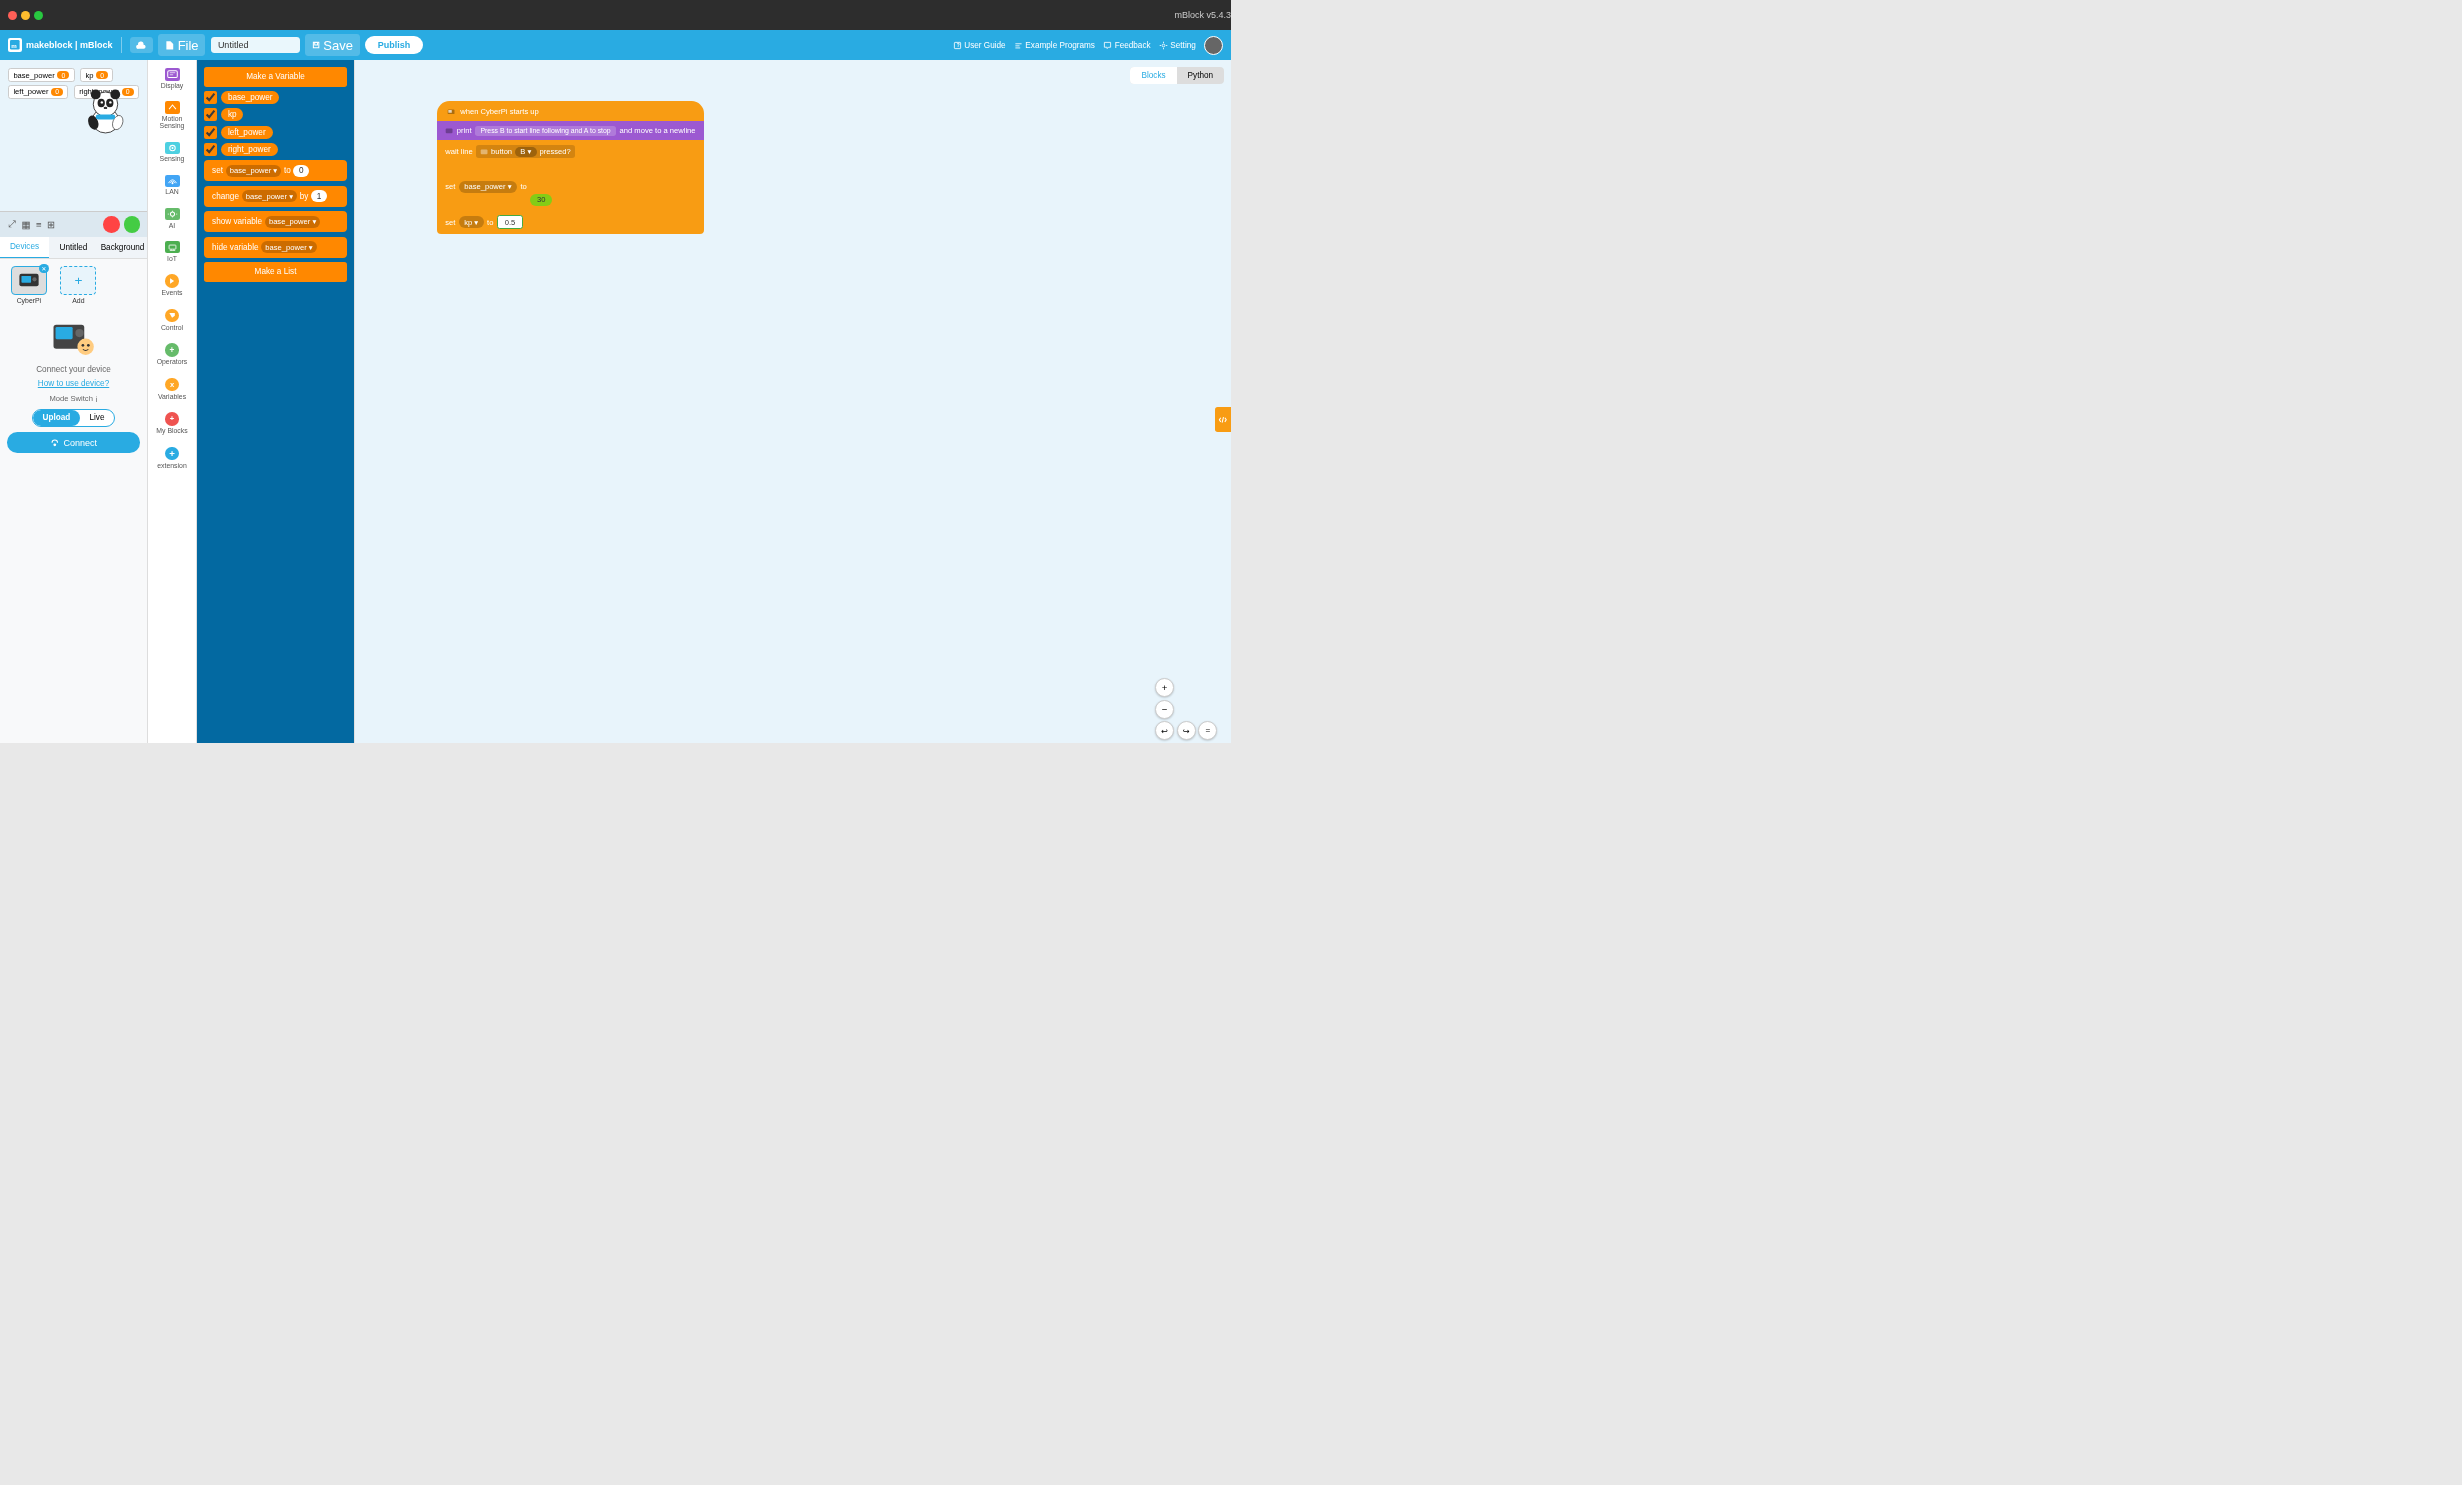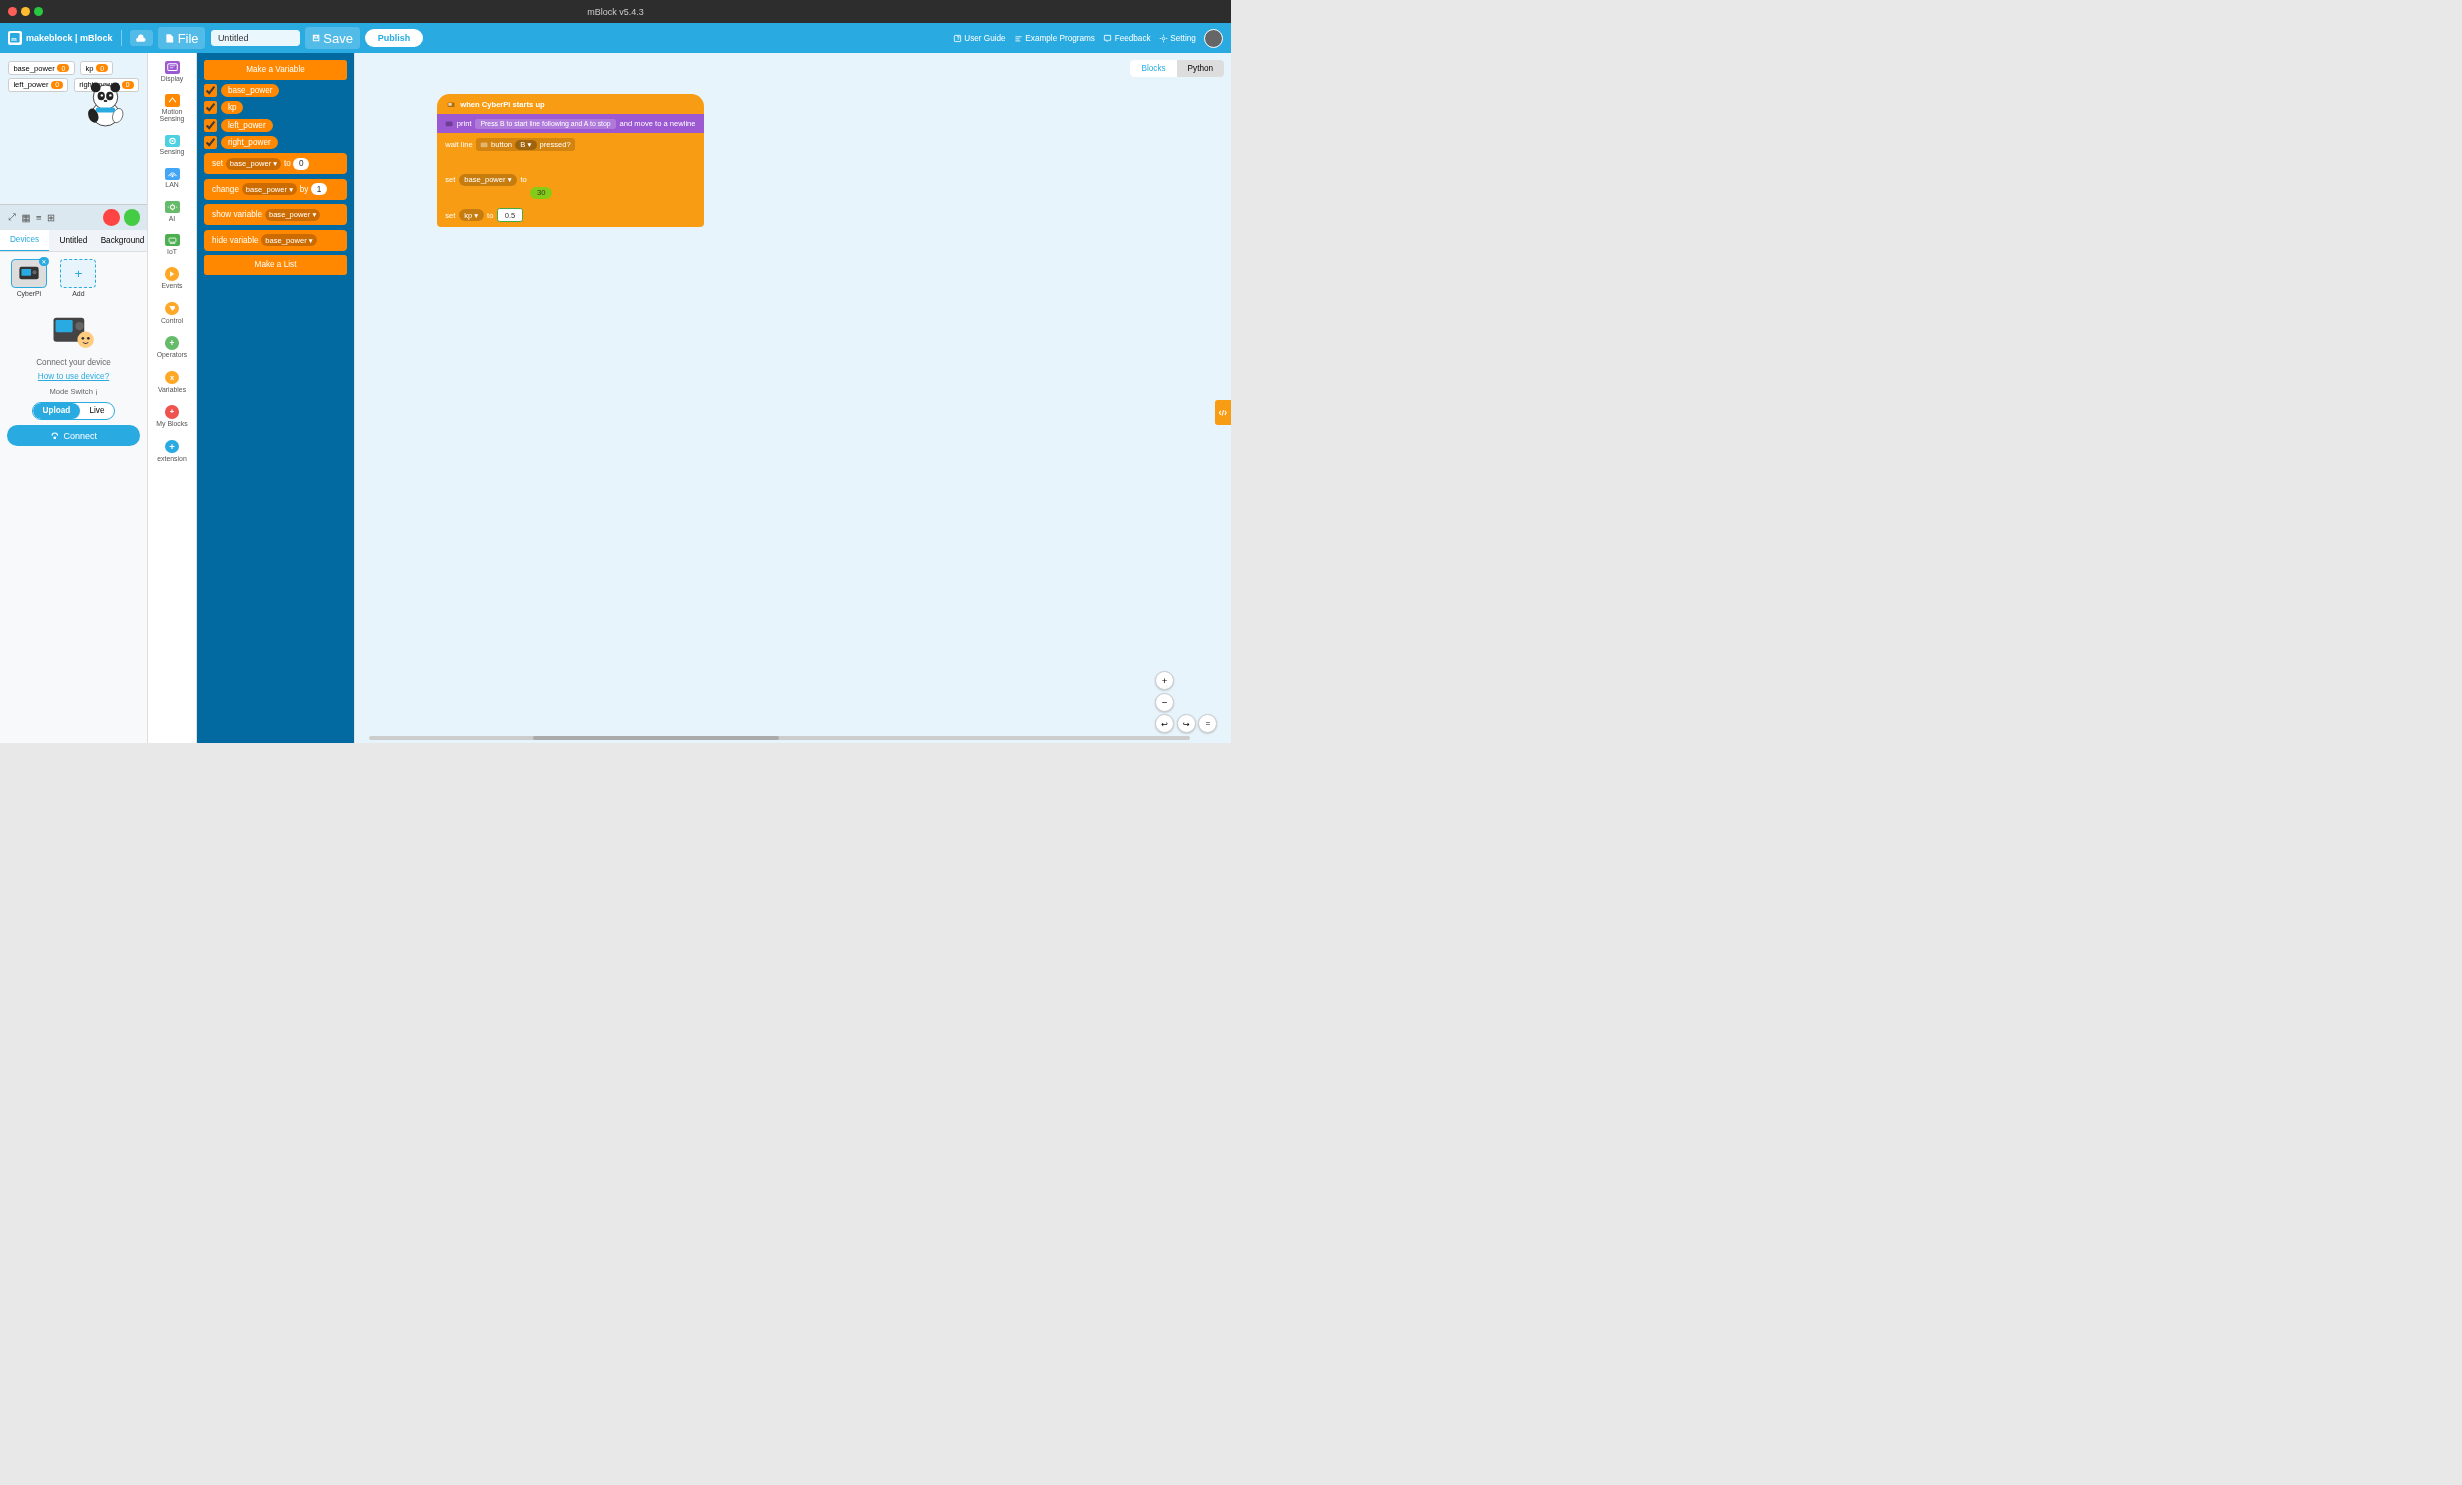--- a/index.html
+++ b/index.html
@@ -1,24 +1,24 @@
 <!DOCTYPE html>
 <html style="font-size:11px"><head>
   <meta charset="utf-8">
   <style>
     * { box-sizing: border-box; margin: 0; padding: 0; font-family: -apple-system, BlinkMacSystemFont, 'Segoe UI', sans-serif; }
     body { background: #e8e8e8; width: 1231px; height: 743px; overflow: hidden; }
 
     
     .title-bar {
       background: #2d2d2d;
-      height: 23px;
-      display: flex;
-      align-items: center;
-      justify-content: center;
+      height: 30px;
+      display: flex;
+      align-items: center;
+      justify-content: flex-end;
       position: relative;
     }
     .title-bar-title { color: #ccc; font-size: 9px; }
     .traffic-lights { position: absolute; left: 8.2px; display: flex; gap: 4.1px; align-items: center; }
     .tl { width: 9px; height: 9px; border-radius: 50%; cursor: pointer; }
     .tl-close { background: #ff5f57; }
     .tl-min { background: #febc2e; }
     .tl-max { background: #28c840; }
 
     
@@ -728,21 +728,21 @@
 
     <div class="code-tabs">
       <button class="code-tab active">Blocks</button>
       <button class="code-tab">Python</button>
     </div>
 
     <div class="blocks-workspace">
 
       <div style="position:absolute;left:82px;top:41px;display:flex;flex-direction:column;gap:0;">
 
-        <div style="background:#f89c13;border-radius:12.4px 12.4px 0 0;padding:5.5px 9.6px;display:inline-flex;align-items:center;gap:4.1px;font-size:7.6px;color:white;cursor:pointer;margin-bottom:0;font-weight:bold;">
+        <div style="background:#f89c13;border-radius:12.4px 12.4px 0 0;padding:5.5px 9.6px;display:inline-flex;align-items:center;gap:4.1px;font-size:7.6px;color:white;cursor:pointer;margin-bottom:0;">
           <svg width="8.2" height="6.9" viewBox="0 0 12 10" style="margin-right:1.4px;">
               <rect x="1" y="2" width="10" height="7" rx="1.5" fill="rgba(0,0,0,0.3)"></rect>
               <rect x="2" y="3" width="5" height="4" rx="0.5" fill="white" opacity="0.7"></rect>
             </svg>
           <span>when CyberPi starts up</span>
         </div>
 
         <div style="background:#9c59d1;padding:4.8px 8.2px;display:inline-flex;align-items:center;gap:3.4px;font-size:7.6px;color:white;cursor:pointer;">
           <svg width="8.2" height="6.9" viewBox="0 0 12 10">
               <rect x="1" y="2" width="10" height="7" rx="1.5" fill="rgba(0,0,0,0.3)"></rect>

